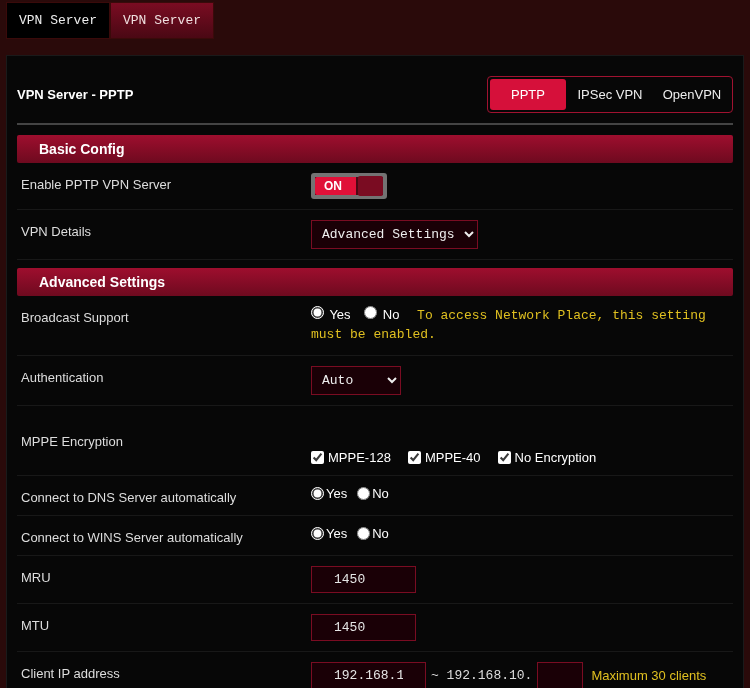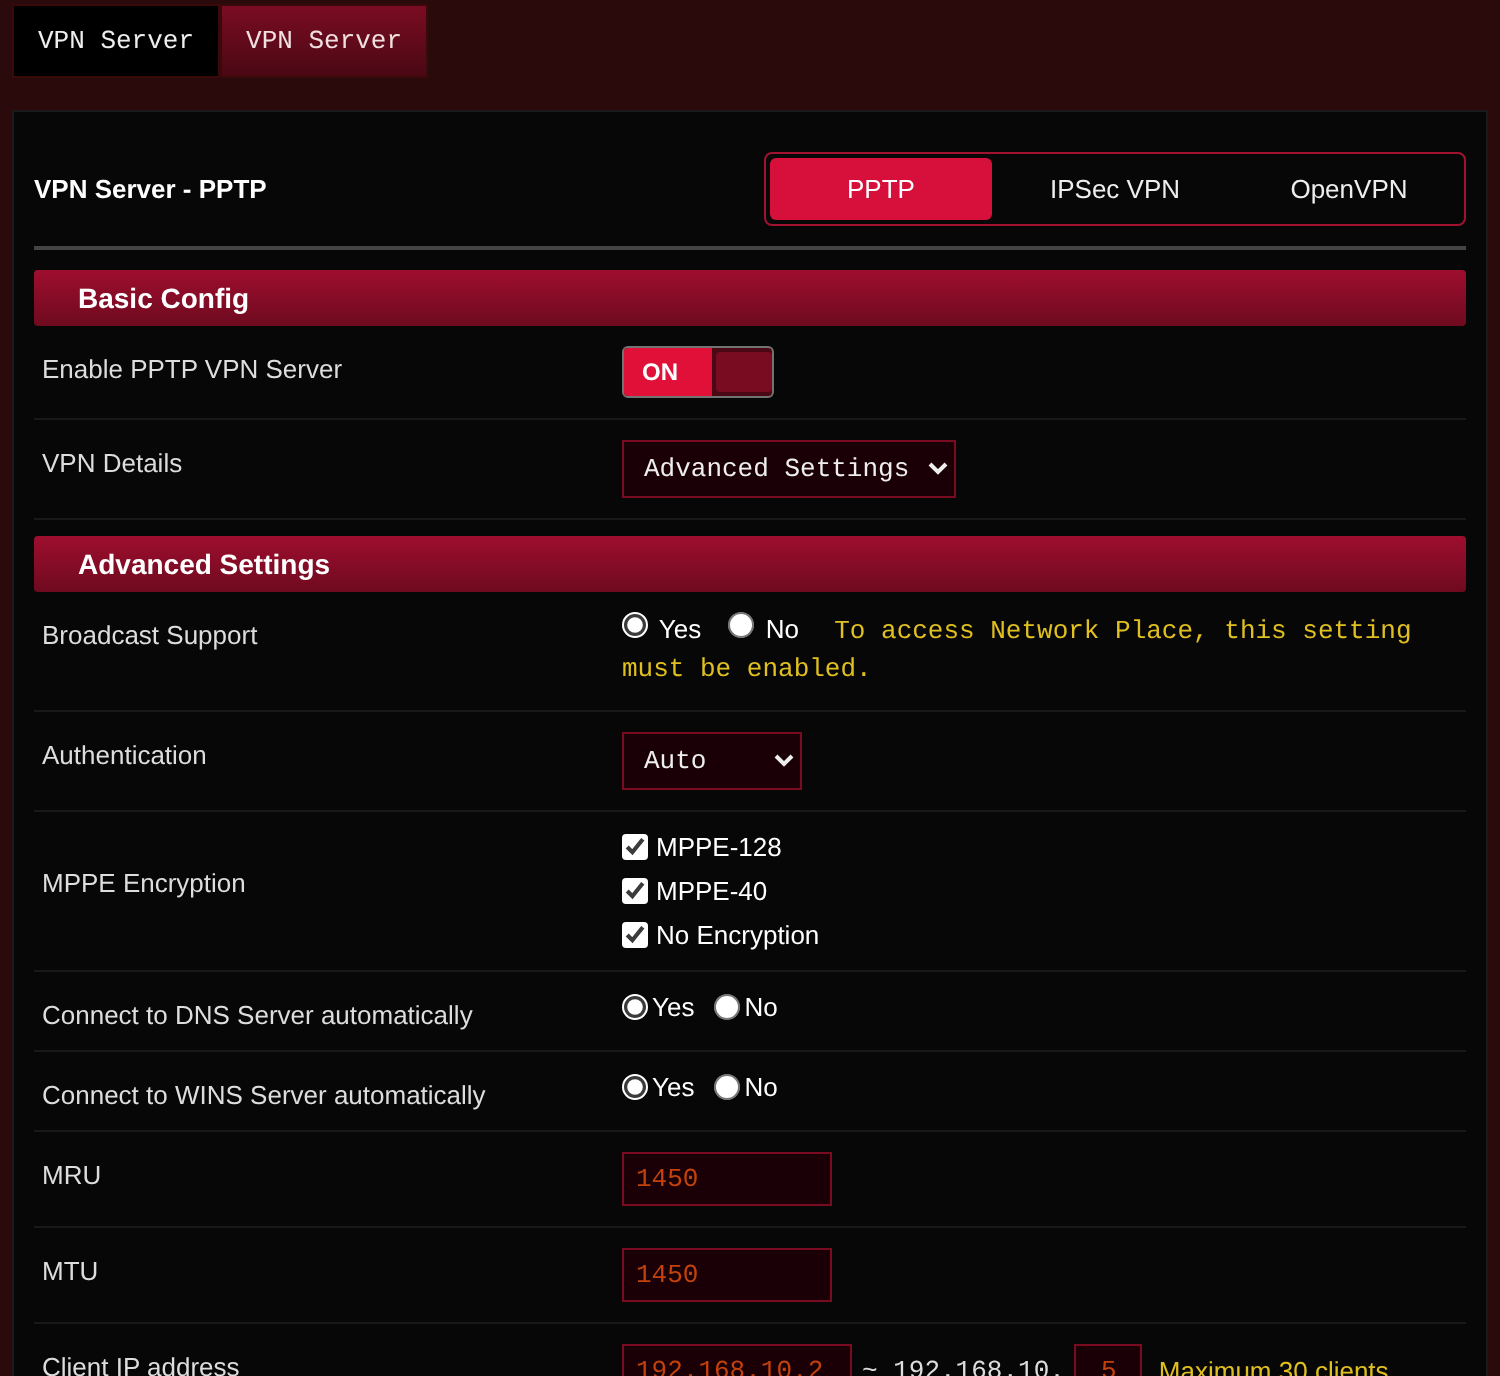--- a/index.html
+++ b/index.html
@@ -49,21 +49,21 @@
       font-weight: bold;
     }
     .proto-row {
       display: flex;
       gap: 6px;
       border: 1px solid #a01230;
       border-radius: 4px;
       padding: 2px;
     }
     .proto-btn {
-      width: 111px;
+      width: 76px;
       text-align: center;
       padding: 8px 0;
       color: #eee;
       font-size: 13px;
       border-radius: 3px;
       cursor: pointer;
     }
     .proto-btn.active {
       background: #d6103a;
       color: #fff;
@@ -97,21 +97,21 @@
     .form-field {
       flex: 1;
       display: flex;
       align-items: center;
       flex-wrap: wrap;
     }
     .toggle {
       width: 76px;
       height: 26px;
       background: #4a0814;
-      border: 1px solid #737373;
+      border: 4px solid #737373;
       border-radius: 3px;
       display: flex;
       align-items: center;
       cursor: pointer;
       position: relative;
     }
     .toggle-on-label {
       color: #fff;
       font-weight: bold;
       font-size: 12px;
@@ -135,23 +135,23 @@
       color: #eee;
       border: 1px solid #7a0c22;
       padding: 5px 6px;
       font-family: "Courier New", monospace;
       font-size: 13px;
       min-width: 150px;
     }
     select.dark.small { min-width: 90px; }
     input[type=text].dark {
       background: #1a0006;
-      color: #c2410c;
+      color: #e5e5e5;
       border: 1px solid #7a0c22;
-      padding: 5px 6px;
+      padding: 5px 22px;
       font-family: "Courier New", monospace;
       font-size: 13px;
       width: 105px;
     }
     input[type=radio] {
       accent-color: #fff;
       margin-right: 2px;
       cursor: pointer;
     }
     input[type=checkbox] {
@@ -171,22 +171,23 @@
       margin-left: 4px;
       line-height: 1.45;
     }
     .hint2 {
       color: #e0c020;
       font-size: 13px;
       margin-left: 8px;
     }
     .chk-stack {
       display: flex;
-      flex-direction: column;
+      flex-direction: row;
       gap: 7px;
+      margin-top: 34px;
     }
     .chk-stack label { display: flex; align-items: center; }
     .ip-mid {
       color: #ddd;
       font-family: "Courier New", monospace;
       font-size: 13px;
       margin: 0 5px;
     }
     .short { width: 34px !important; text-align: center; }
   </style>

